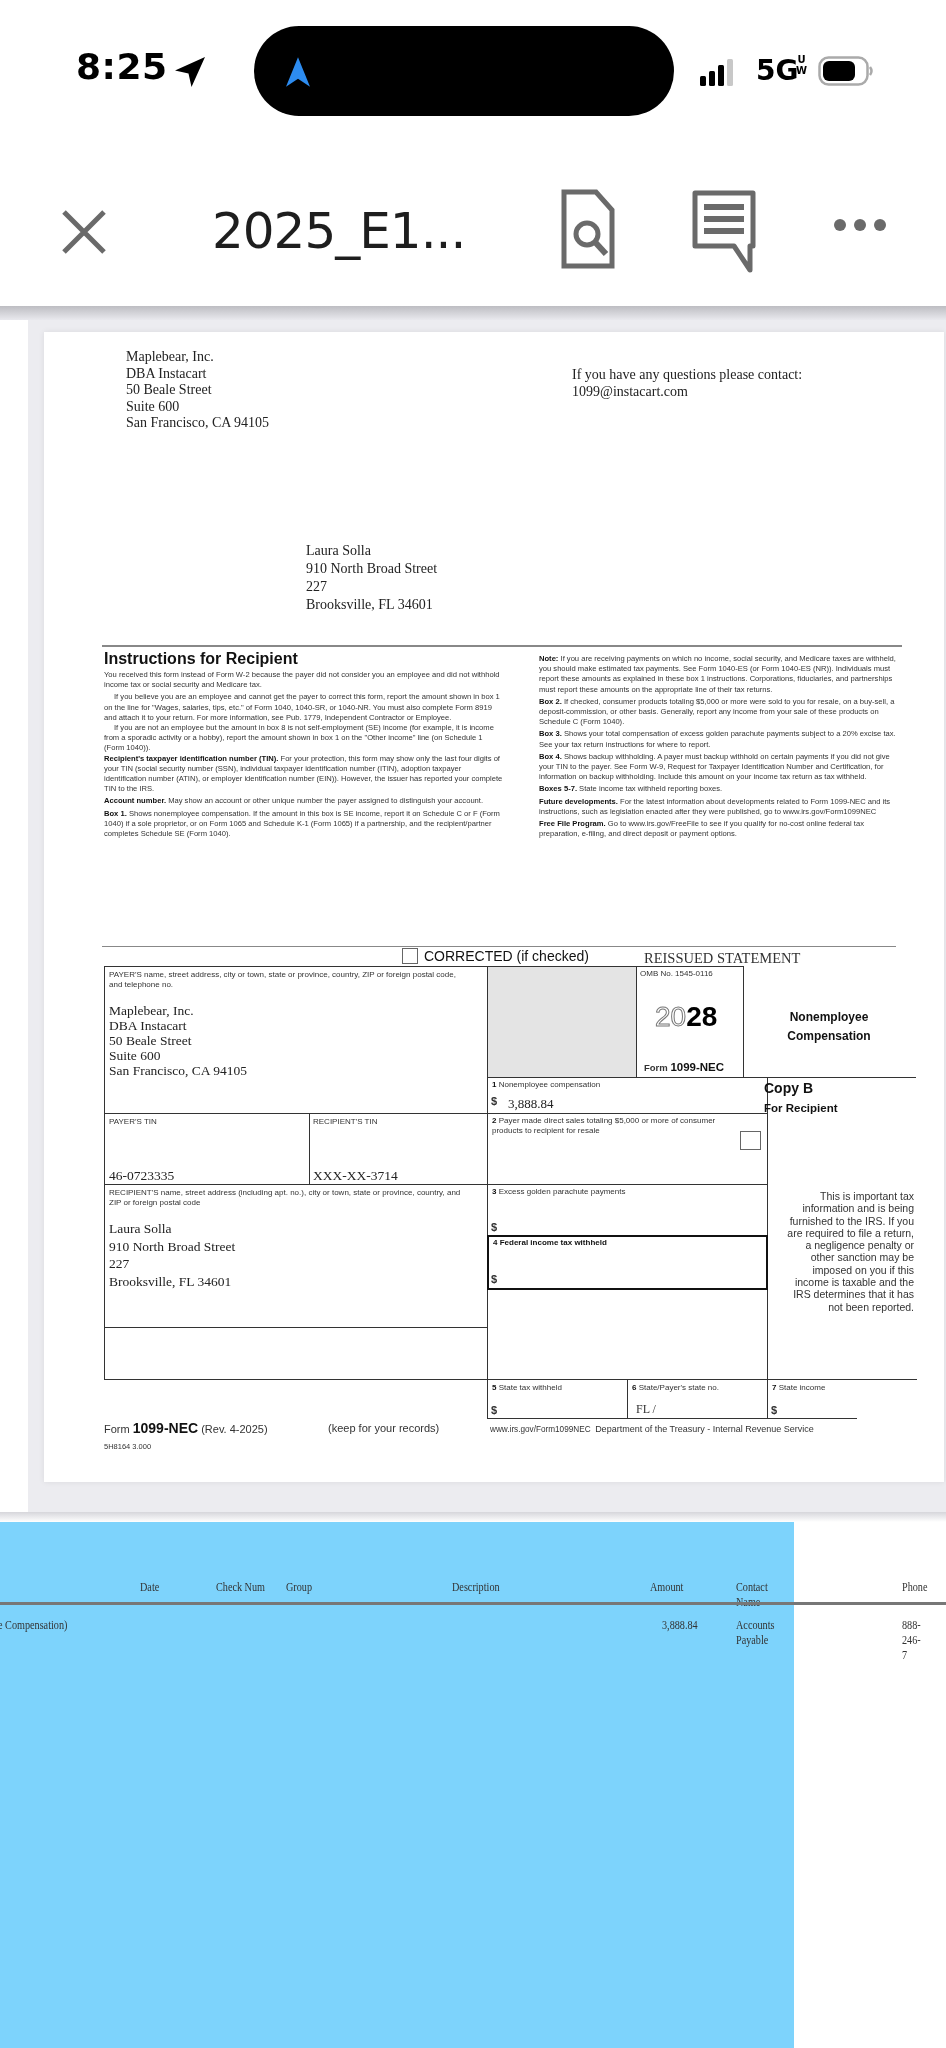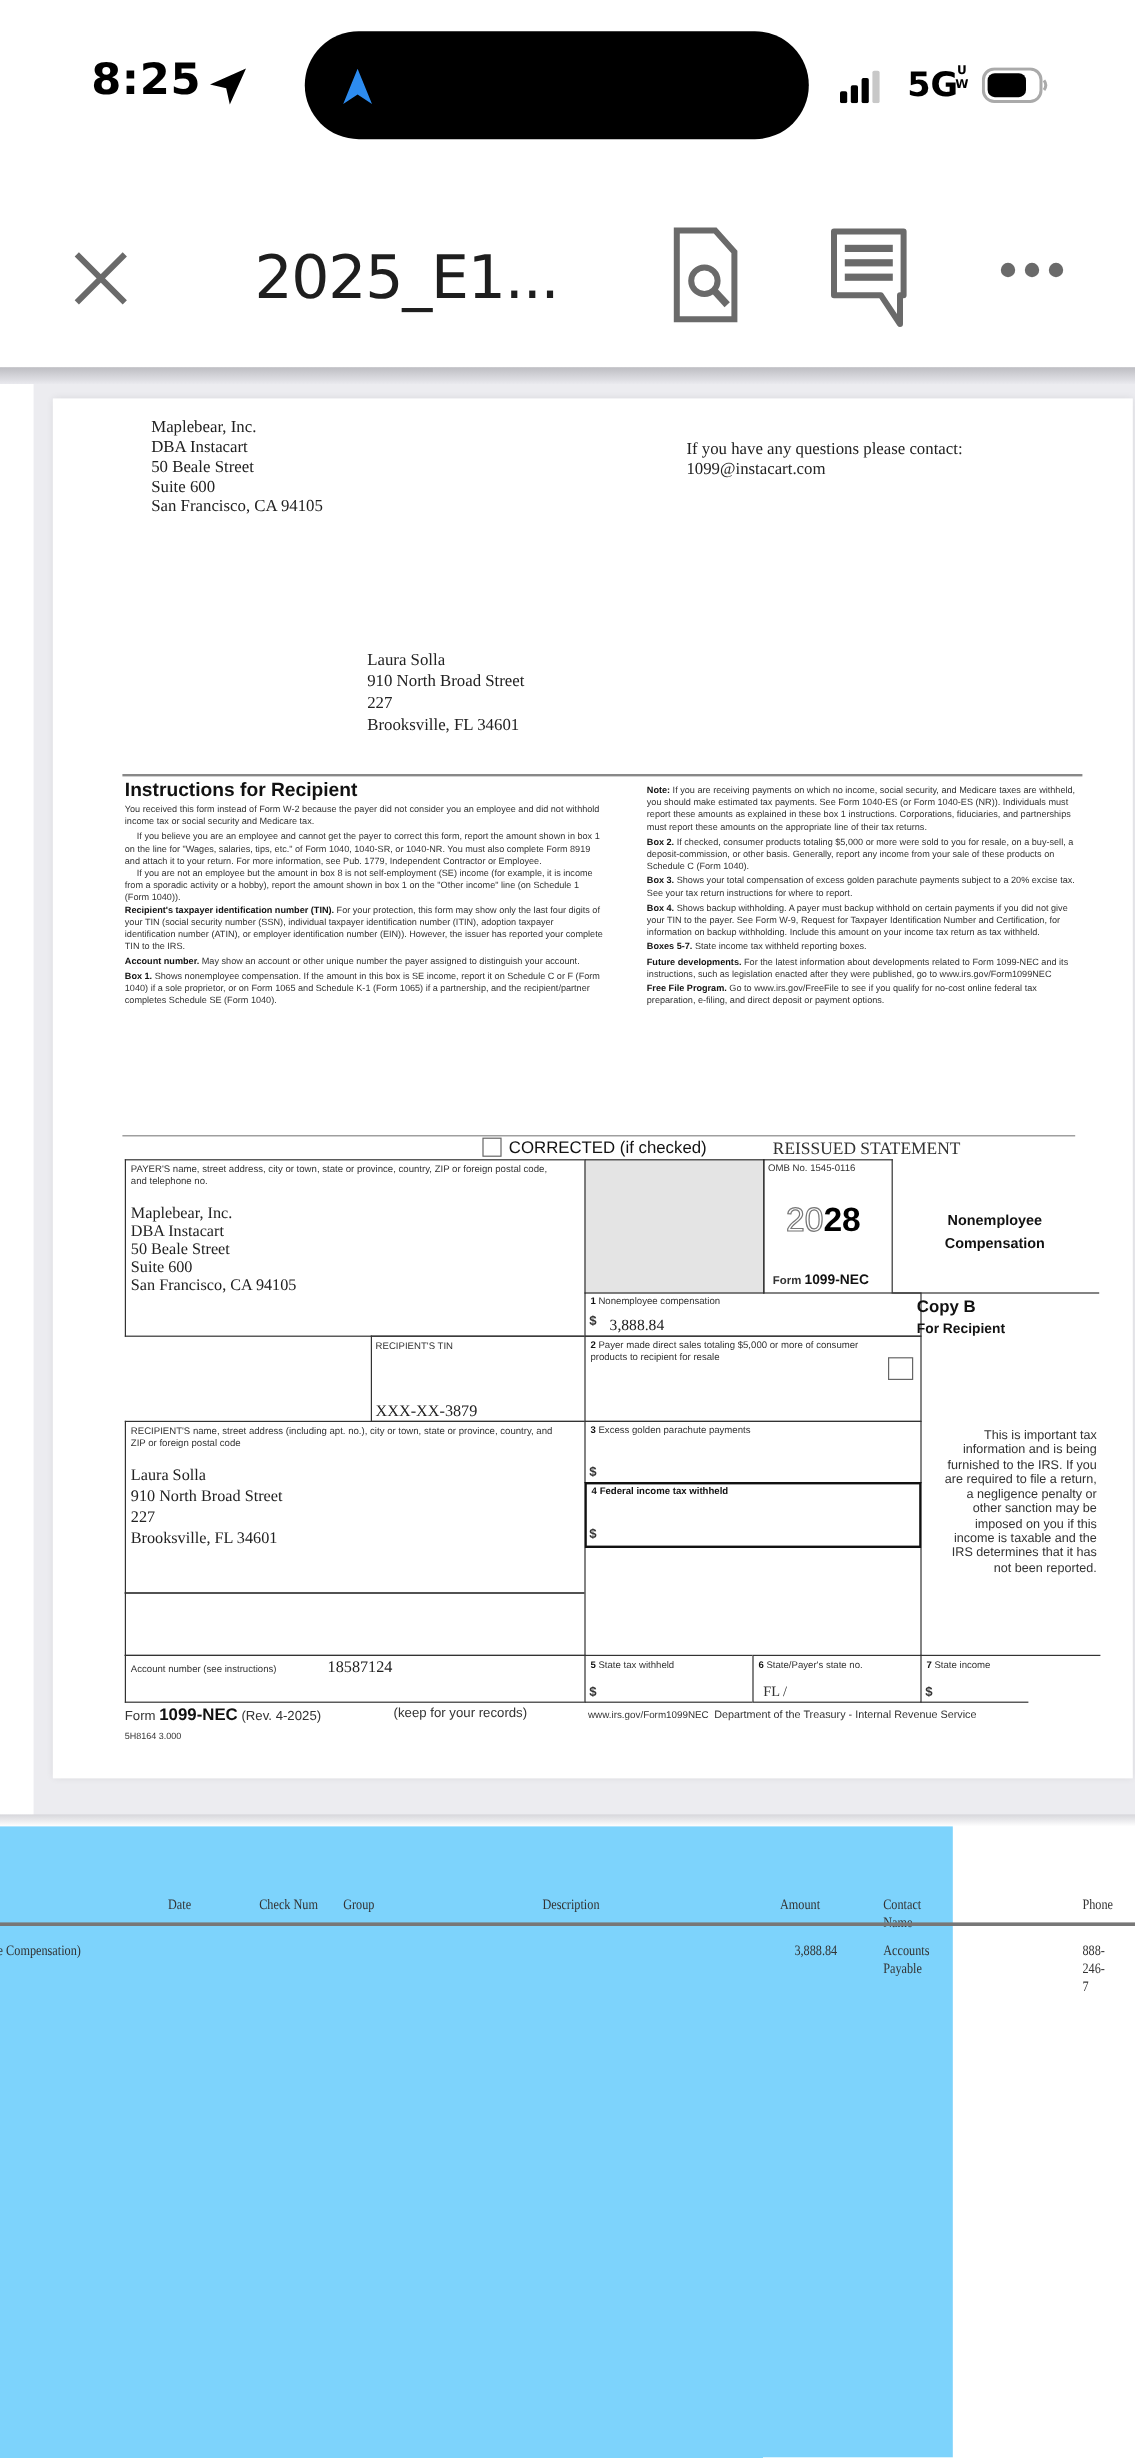--- a/index.html
+++ b/index.html
@@ -215,23 +215,27 @@
     <div class="box" style="left:443px; top:745px; width:281px; height:37px;">
       <div class="lbl" style="position:absolute; left:4px; top:2px;"><b>1</b> <span>Nonemployee compensation</span></div>
       <div style="position:absolute; left:3px; top:17px; font-size:11px; font-weight:bold; color:#333;">$</div>
       <div class="val serif" style="position:absolute; left:20px; top:18px; font-size:13px;">3,888.84</div>
     </div>
     <div class="copyb">
       <div class="t1">Copy B</div>
       <div class="t2">For Recipient</div>
     </div>
 
+    <div class="box" style="left:60px; top:781px; width:205px; height:72px; border-right:none;">
+      <div class="lbl" style="position:absolute; left:4px; top:3px;">PAYER'S TIN</div>
+      <div class="val serif" style="position:absolute; left:4px; top:54px;">46-0723335</div>
+    </div>
     <div class="box" style="left:265px; top:781px; width:178px; height:72px; border-right:none;">
       <div class="lbl" style="position:absolute; left:3px; top:3px;">RECIPIENT'S TIN</div>
-      <div class="val serif" style="position:absolute; left:3px; top:54px;">XXX-XX-3879</div>
+      <div class="val serif" style="position:absolute; left:3px; top:54px;">XXX-XX-3714</div>
     </div>
 
     <div class="box" style="left:443px; top:781px; width:281px; height:72px;">
       <div class="lbl" style="position:absolute; left:4px; top:2px; width:240px; text-indent:0;"><b>2</b> <span>Payer made direct sales totaling $5,000 or more of consumer products to recipient for resale</span></div>
       <div style="position:absolute; right:6px; top:17px; width:21px; height:19px; border:1px solid #666;"></div>
     </div>
 
     <div class="box" style="left:60px; top:852px; width:383px; height:144px; border-right:none;">
       <div class="lbl" style="position:absolute; left:4px; top:3px; width:360px;">RECIPIENT'S name, street address (including apt. no.), city or town, state or province, country, and ZIP or foreign postal code</div>
       <div class="val serif" style="position:absolute; left:4px; top:35px; line-height:17.5px;">
@@ -250,24 +254,20 @@
     <div class="box" style="left:443px; top:903px; width:281px; height:55px; border:2.2px solid #111;">
       <div class="lbl" style="position:absolute; left:4px; top:1px;"><b>4</b> <b>Federal income tax withheld</b></div>
       <div style="position:absolute; left:2px; top:36px; font-size:11px; font-weight:bold; color:#333;">$</div>
     </div>
     <div style="position:absolute; left:443px; top:958px; width:1.2px; height:90px; background:#333;"></div>
     <div style="position:absolute; left:723px; top:958px; width:1.2px; height:90px; background:#333;"></div>
     <div class="side-note">This is important tax information and is being furnished to the IRS. If you are required to file a return, a negligence penalty or other sanction may be imposed on you if this income is taxable and the IRS determines that it has not been reported.</div>
 
     <div class="box" style="left:60px; top:995px; width:383px; height:53px; border-right:none;"></div>
 
-    <div class="box" style="left:60px; top:1047px; width:383px; height:40px; border-right:none;">
-      <span class="lbl" style="position:absolute; left:4px; top:6px;">Account number (see instructions)</span>
-      <span class="val serif" style="position:absolute; left:168px; top:1px;">18587124</span>
-    </div>
 
     <div class="box" style="left:443px; top:1047px; width:140px; height:40px; border-right:none;">
       <div class="lbl" style="position:absolute; left:4px; top:3px;"><b>5</b> <span>State tax withheld</span></div>
       <div style="position:absolute; left:3px; top:24px; font-size:11px; font-weight:bold; color:#333;">$</div>
     </div>
 
     <div class="box" style="left:583px; top:1047px; width:141px; height:40px;">
       <div class="lbl" style="position:absolute; left:4px; top:3px;"><b>6</b> <span>State/Payer's state no.</span></div>
       <div class="serif" style="position:absolute; left:8px; top:22px; font-size:12px; color:#333;">FL  /</div>
     </div>

